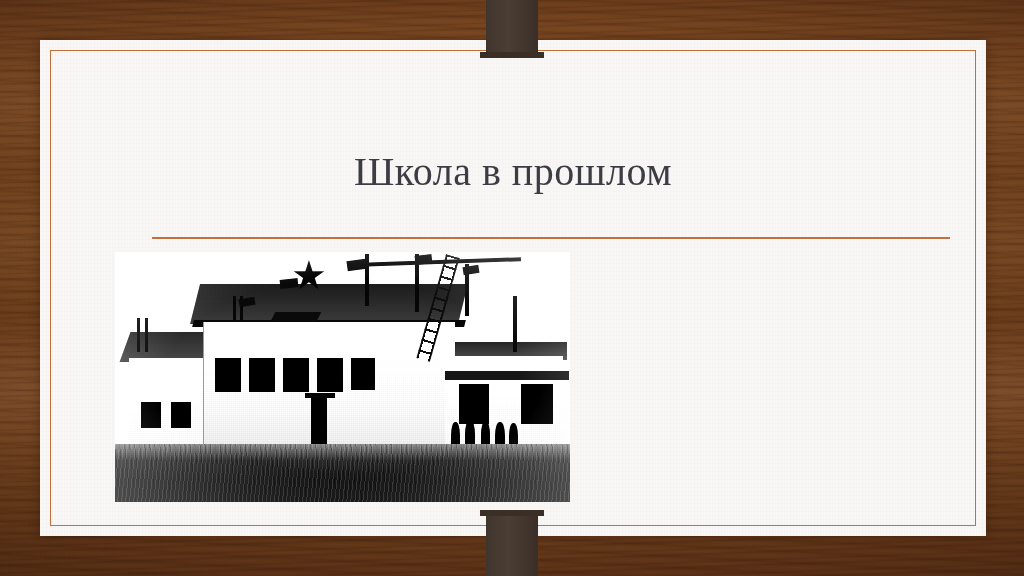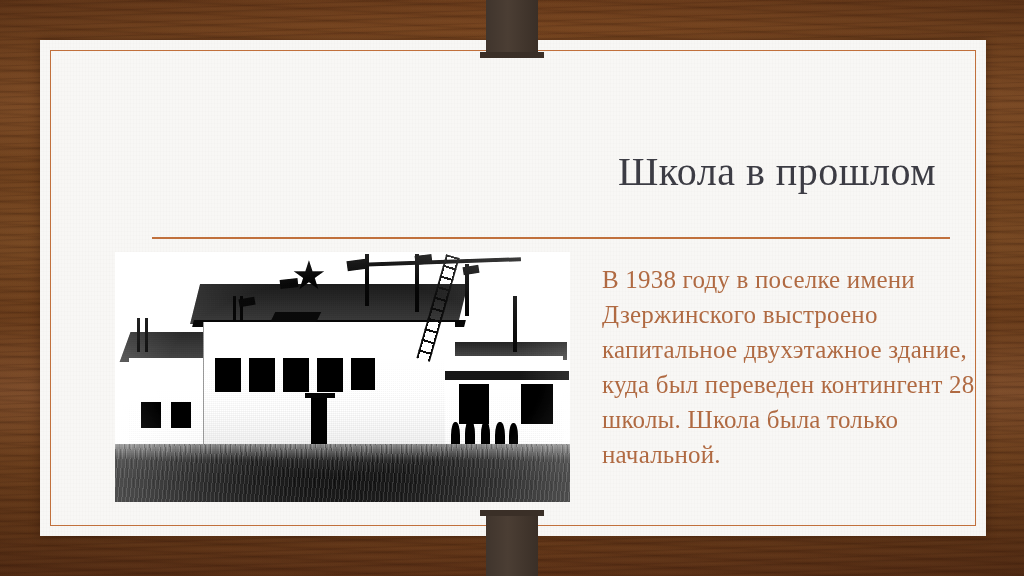--- a/index.html
+++ b/index.html
@@ -100,21 +100,21 @@
     background:#3a2f27;
   }
   #tab-top .tab-foot    { bottom:0; }
   #tab-bottom .tab-foot { top:0; }
 
   
   #title {
     position:absolute;
     left:50px; top:108px;
     width:846px;
-    text-align:right;
+    text-align:center;
     font-size:40px;
     font-weight:400;
     letter-spacing:0.5px;
     color:#3c3c44;
     white-space:nowrap;
   }
 
   
   #divider {
     position:absolute;
@@ -355,21 +355,20 @@
       <div class="ph person pp4"></div>
       <div class="ph person pp5"></div>
 
       <div class="ph ground"></div>
       <div class="ph ground-spk"></div>
 
       <div class="ph photo-noise"></div>
       <div class="ph photo-fade"></div>
     </div>
 
-    <div id="body-text">В 1938 году в поселке имени Дзержинского выстроено капитальное двухэтажное здание, куда был переведен контингент 28 школы. Школа была только начальной.</div>
   </div>
 
   <div class="tab" id="tab-top">
     <div class="tab-foot"></div>
   </div>
   <div class="tab" id="tab-bottom">
     <div class="tab-foot"></div>
   </div>
 
 </div>

